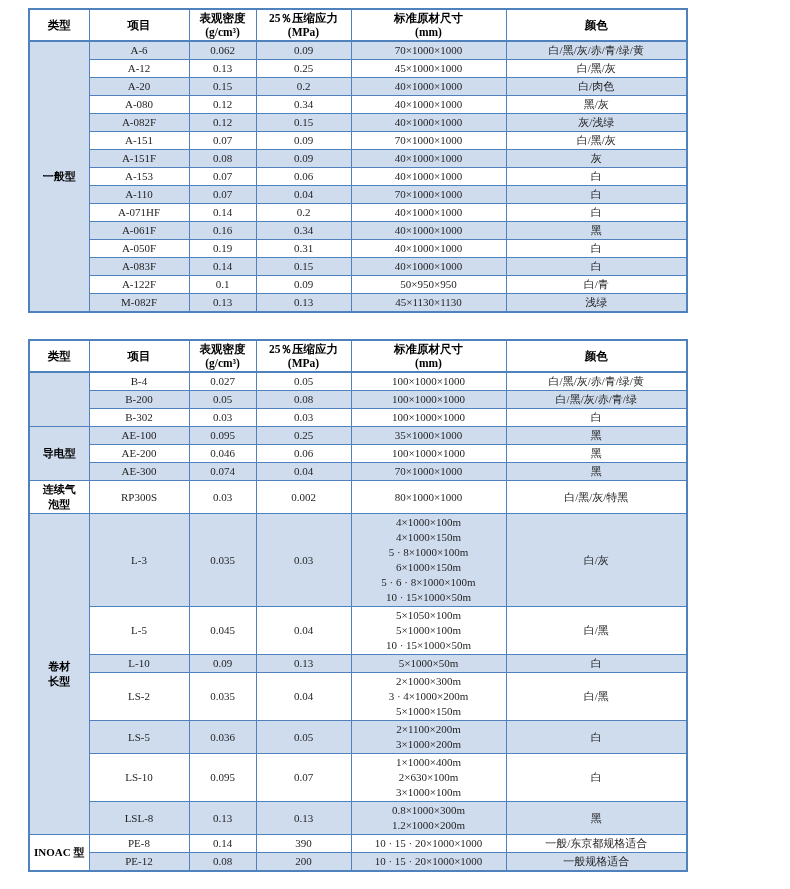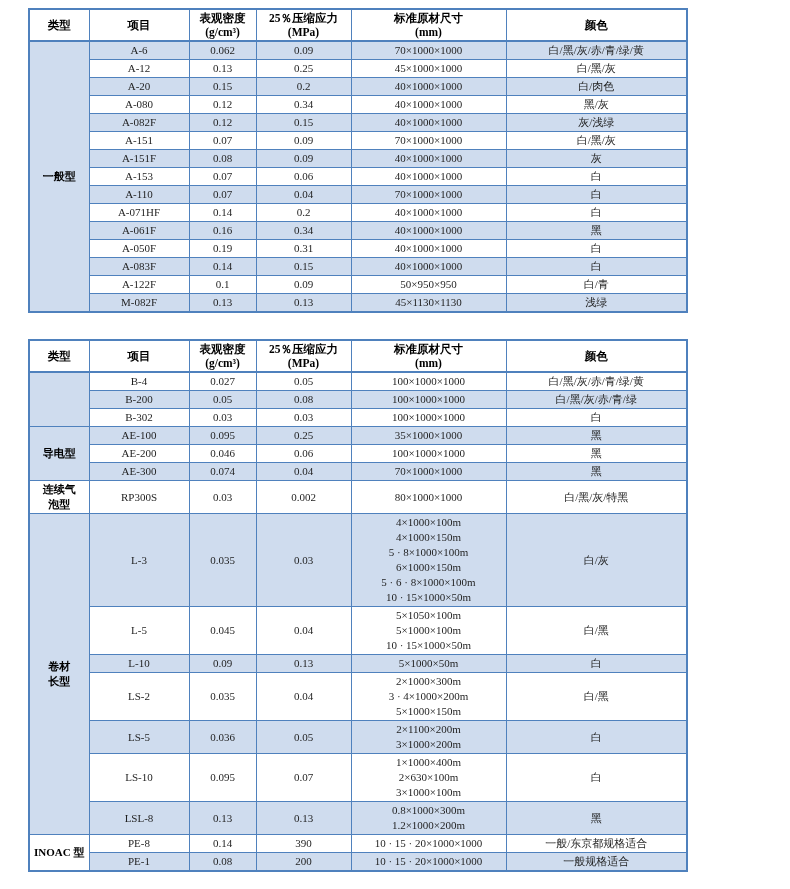--- a/index.html
+++ b/index.html
@@ -324,20 +324,20 @@
       </tr>
       <tr class="white">
         <td rowspan="2" class="type-cell white">INOAC 型</td>
         <td>PE-8</td>
         <td>0.14</td>
         <td>390</td>
         <td>10 · 15 · 20×1000×1000</td>
         <td>一般/东京都规格适合</td>
       </tr>
       <tr class="blue">
-        <td>PE-1</td>
+        <td>PE-12</td>
         <td>0.08</td>
         <td>200</td>
         <td>10 · 15 · 20×1000×1000</td>
         <td>一般规格适合</td>
       </tr>
     </tbody>
   </table>
 
 </body></html>

